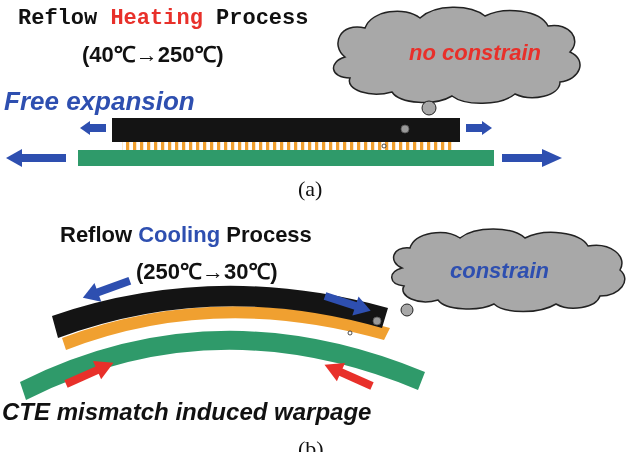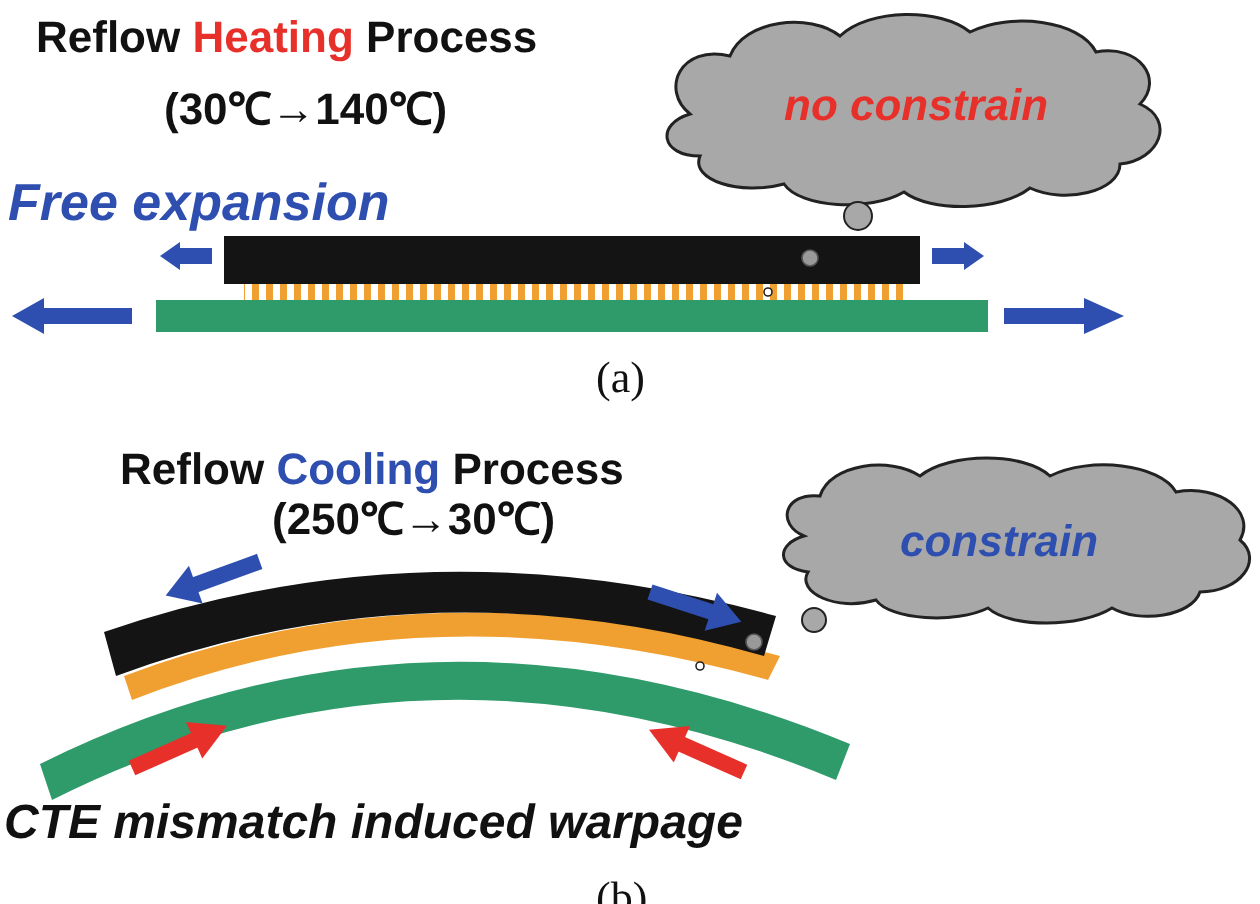--- a/index.html
+++ b/index.html
@@ -71,27 +71,27 @@
   <g transform="translate(66,384) rotate(-24)">
     <rect x="0" y="-4" width="36" height="8" fill="#e8302a"></rect>
     <polygon points="52,0 34,-10 34,10" fill="#e8302a"></polygon>
   </g>
   <g transform="translate(372,386) rotate(24)">
     <rect x="-36" y="-4" width="36" height="8" fill="#e8302a"></rect>
     <polygon points="-52,0 -34,-10 -34,10" fill="#e8302a"></polygon>
   </g>
 </svg>
 
-<div class="abs title" style="left:18px; top:6px;">
+<div class="abs title" style="left:18px; top:6px;font-family:Liberation Mono, monospace;">
   <span>Reflow </span><span style="color:#e8302a;">Heating</span><span> Process</span>
 </div>
-<div class="abs sub" style="left:82px; top:38px;">(30℃→140℃)</div>
+<div class="abs sub" style="left:82px; top:38px;">(40℃→250℃)</div>
 <div class="abs ital" style="left:4px; top:86px; font-size:26px; color:#2e4fb0;">Free expansion</div>
-<div class="abs ital" style="left:392px; top:40px; font-size:22px; color:#e8302a;">no constrain</div>
+<div class="abs ital" style="left:409px; top:40px; font-size:22px; color:#e8302a;">no constrain</div>
 <div class="abs cap" style="left:298px; top:176px;">(a)</div>
 
 <div class="abs title" style="left:60px; top:222px;">
   <span>Reflow </span><span style="color:#2e4fb0;">Cooling</span><span> Process</span>
 </div>
-<div class="abs sub" style="left:136px; top:243px;">(250℃→30℃)</div>
+<div class="abs sub" style="left:136px; top:255px;">(250℃→30℃)</div>
 <div class="abs ital" style="left:450px; top:258px; font-size:22px; color:#2e4fb0;text-align:center;">constrain</div>
 <div class="abs ital" style="left:2px; top:398px; font-size:24px; color:#111;text-align:right;">CTE mismatch induced warpage</div>
 <div class="abs cap" style="left:298px; top:436px;">(b)</div>
 
 </body></html>

